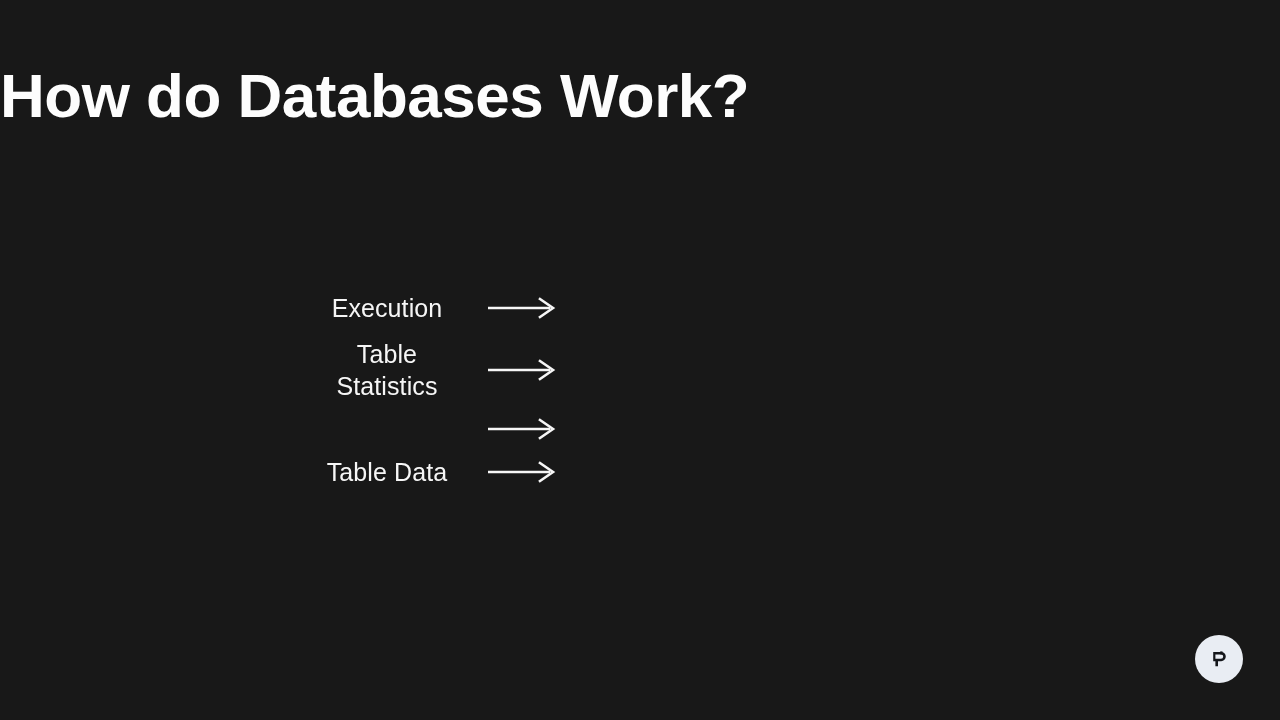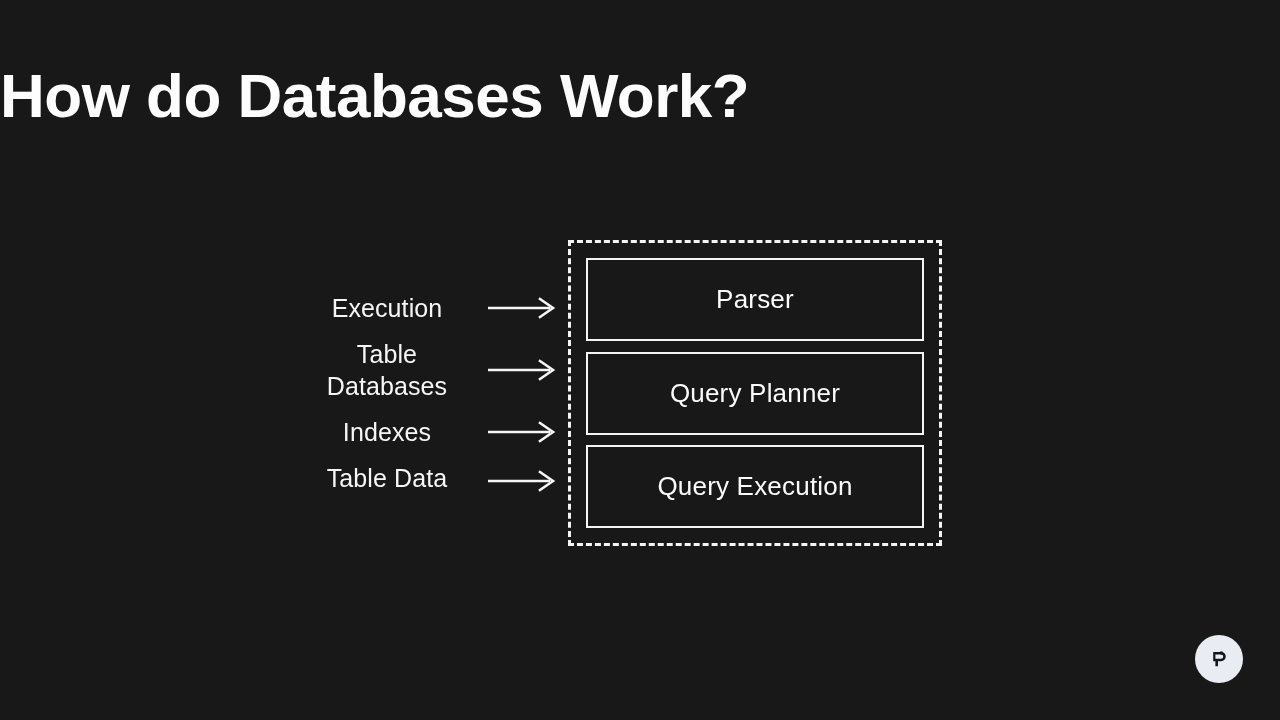--- a/index.html
+++ b/index.html
@@ -43,21 +43,21 @@
     top: 292px;
     width: 260px;
   }
   .input-row {
     position: relative;
     display: flex;
     align-items: center;
     justify-content: flex-end;
     margin-bottom: 14px;
   }
-  .input-row:last-child { margin-bottom: 0; align-items: flex-end; }
+  .input-row:last-child { margin-bottom: 0; }
 
   .input-label {
     color: #f6f6f6;
     font-size: 25px;
     font-weight: 400;
     line-height: 32px;
     text-align: center;
     letter-spacing: 0.1px;
     width: 180px;
   }
@@ -128,61 +128,47 @@
       </div>
       <svg class="arrow" viewBox="0 0 72 26">
         <line x1="0" y1="13" x2="62" y2="13" stroke="#f6f6f6" stroke-width="2.6"></line>
         <polyline points="52,4 65,13 52,22" fill="none" stroke="#f6f6f6" stroke-width="2.6" stroke-linecap="square" stroke-linejoin="miter"></polyline>
       </svg>
     </div>
 
     <div class="input-row">
       <div class="input-label">
         <span>Table</span>
-        <span class="l2">Databases</span>
+        <span class="l2">Statistics</span>
       </div>
       <svg class="arrow" viewBox="0 0 72 26">
         <line x1="0" y1="13" x2="62" y2="13" stroke="#f6f6f6" stroke-width="2.6"></line>
         <polyline points="52,4 65,13 52,22" fill="none" stroke="#f6f6f6" stroke-width="2.6" stroke-linecap="square" stroke-linejoin="miter"></polyline>
       </svg>
     </div>
 
     <div class="input-row">
-      <div class="input-label">
-        <span>Indexes</span>
-      </div>
       <svg class="arrow" viewBox="0 0 72 26">
         <line x1="0" y1="13" x2="62" y2="13" stroke="#f6f6f6" stroke-width="2.6"></line>
         <polyline points="52,4 65,13 52,22" fill="none" stroke="#f6f6f6" stroke-width="2.6" stroke-linecap="square" stroke-linejoin="miter"></polyline>
       </svg>
     </div>
 
     <div class="input-row">
       <div class="input-label">
         <span>Table Data</span>
       </div>
       <svg class="arrow" viewBox="0 0 72 26">
         <line x1="0" y1="13" x2="62" y2="13" stroke="#f6f6f6" stroke-width="2.6"></line>
         <polyline points="52,4 65,13 52,22" fill="none" stroke="#f6f6f6" stroke-width="2.6" stroke-linecap="square" stroke-linejoin="miter"></polyline>
       </svg>
     </div>
 
   </div>
 
-  <div class="engine">
-    <div class="stage">
-      <span>Parser</span>
-    </div>
-    <div class="stage">
-      <span>Query Planner</span>
-    </div>
-    <div class="stage">
-      <span>Query Execution</span>
-    </div>
-  </div>
 
   <div class="badge">
     <svg width="22" height="22" viewBox="0 0 22 22">
       <path d="M5.2 4.0 h8.0 a4.6 4.6 0 0 1 0 9.2 h-3.2 v5.0 h-2.6 v-5.0 h-2.2 z
                M7.4 6.4 v4.4 h5.6 a2.2 2.2 0 0 0 0 -4.4 z" fill="#14161a"></path>
       <rect x="12.2" y="3.4" width="2.3" height="3.0" fill="#14161a"></rect>
     </svg>
   </div>
 
 </div>

